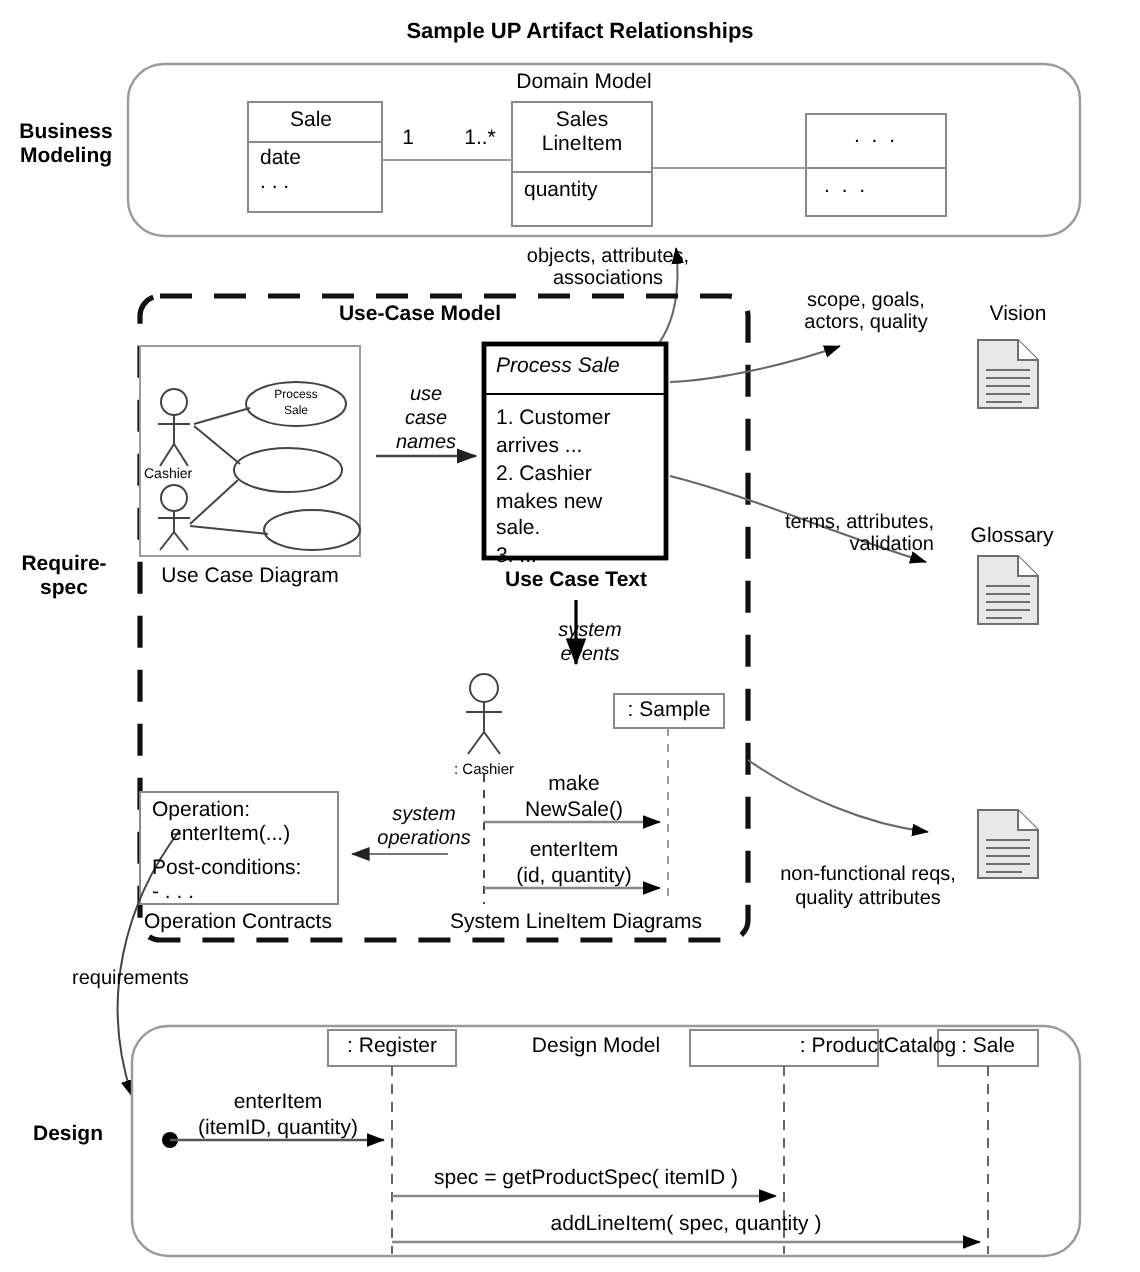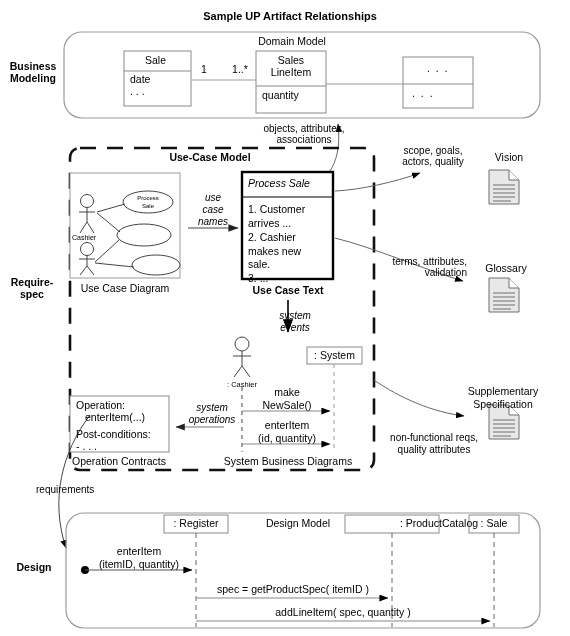--- a/index.html
+++ b/index.html
@@ -239,29 +239,27 @@
   <div class="lbl" style="left:76px;top:400px;width:92px;font-size:10.5px;">Operation:</div>
   <div class="lbl" style="left:85px;top:412px;width:90px;font-size:10.5px;">enterItem(...)</div>
   <div class="lbl" style="left:76px;top:429px;width:94px;font-size:10.5px;">Post-conditions:</div>
   <div class="lbl" style="left:76px;top:441px;width:80px;font-size:10.5px;">- . . .</div>
   <div class="lbl" style="left:72px;top:456px;width:120px;font-size:10.5px;">Operation Contracts</div>
 
   <div class="lbl i c" style="left:171px;top:402px;width:82px;font-size:10px;line-height:1.2;">system
 operations</div>
 
   <div class="lbl c" style="left:218px;top:381px;width:48px;font-size:7.5px;">: Cashier</div>
-  <div class="lbl c" style="left:307px;top:350px;width:55px;font-size:10.5px;">: System</div>
+  <div class="lbl c" style="left:307px;top:350px;width:55px;font-size:10.5px;">: Sample</div>
   <div class="lbl c" style="left:244px;top:386px;width:86px;font-size:10.5px;line-height:1.2;">make
 NewSale()</div>
   <div class="lbl c" style="left:241px;top:419px;width:92px;font-size:10.5px;line-height:1.2;">enterItem
 (id, quantity)</div>
-  <div class="lbl c" style="left:207px;top:456px;width:162px;font-size:10.5px;">System Business Diagrams</div>
-
-  <div class="lbl c" style="left:443px;top:385px;width:120px;font-size:10.5px;line-height:1.2;">Supplementary
-Specification</div>
+  <div class="lbl c" style="left:207px;top:456px;width:162px;font-size:10.5px;">System LineItem Diagrams</div>
+
   <div class="lbl c" style="left:372px;top:432px;width:124px;font-size:10px;line-height:1.2;">non-functional reqs,
 quality attributes</div>
 
   <div class="lbl" style="left:36px;top:484px;width:90px;font-size:10px;">requirements</div>
 
   <div class="lbl c" style="left:256px;top:518px;width:84px;font-size:10.5px;">Design Model</div>
   <div class="lbl c" style="left:164px;top:518px;width:64px;font-size:10.5px;">: Register</div>
   <div class="lbl c" style="left:345px;top:518px;width:94px;font-size:10.5px;padding-left:47px;">: ProductCatalog</div>
   <div class="lbl c" style="left:469px;top:518px;width:50px;font-size:10.5px;">: Sale</div>
 

